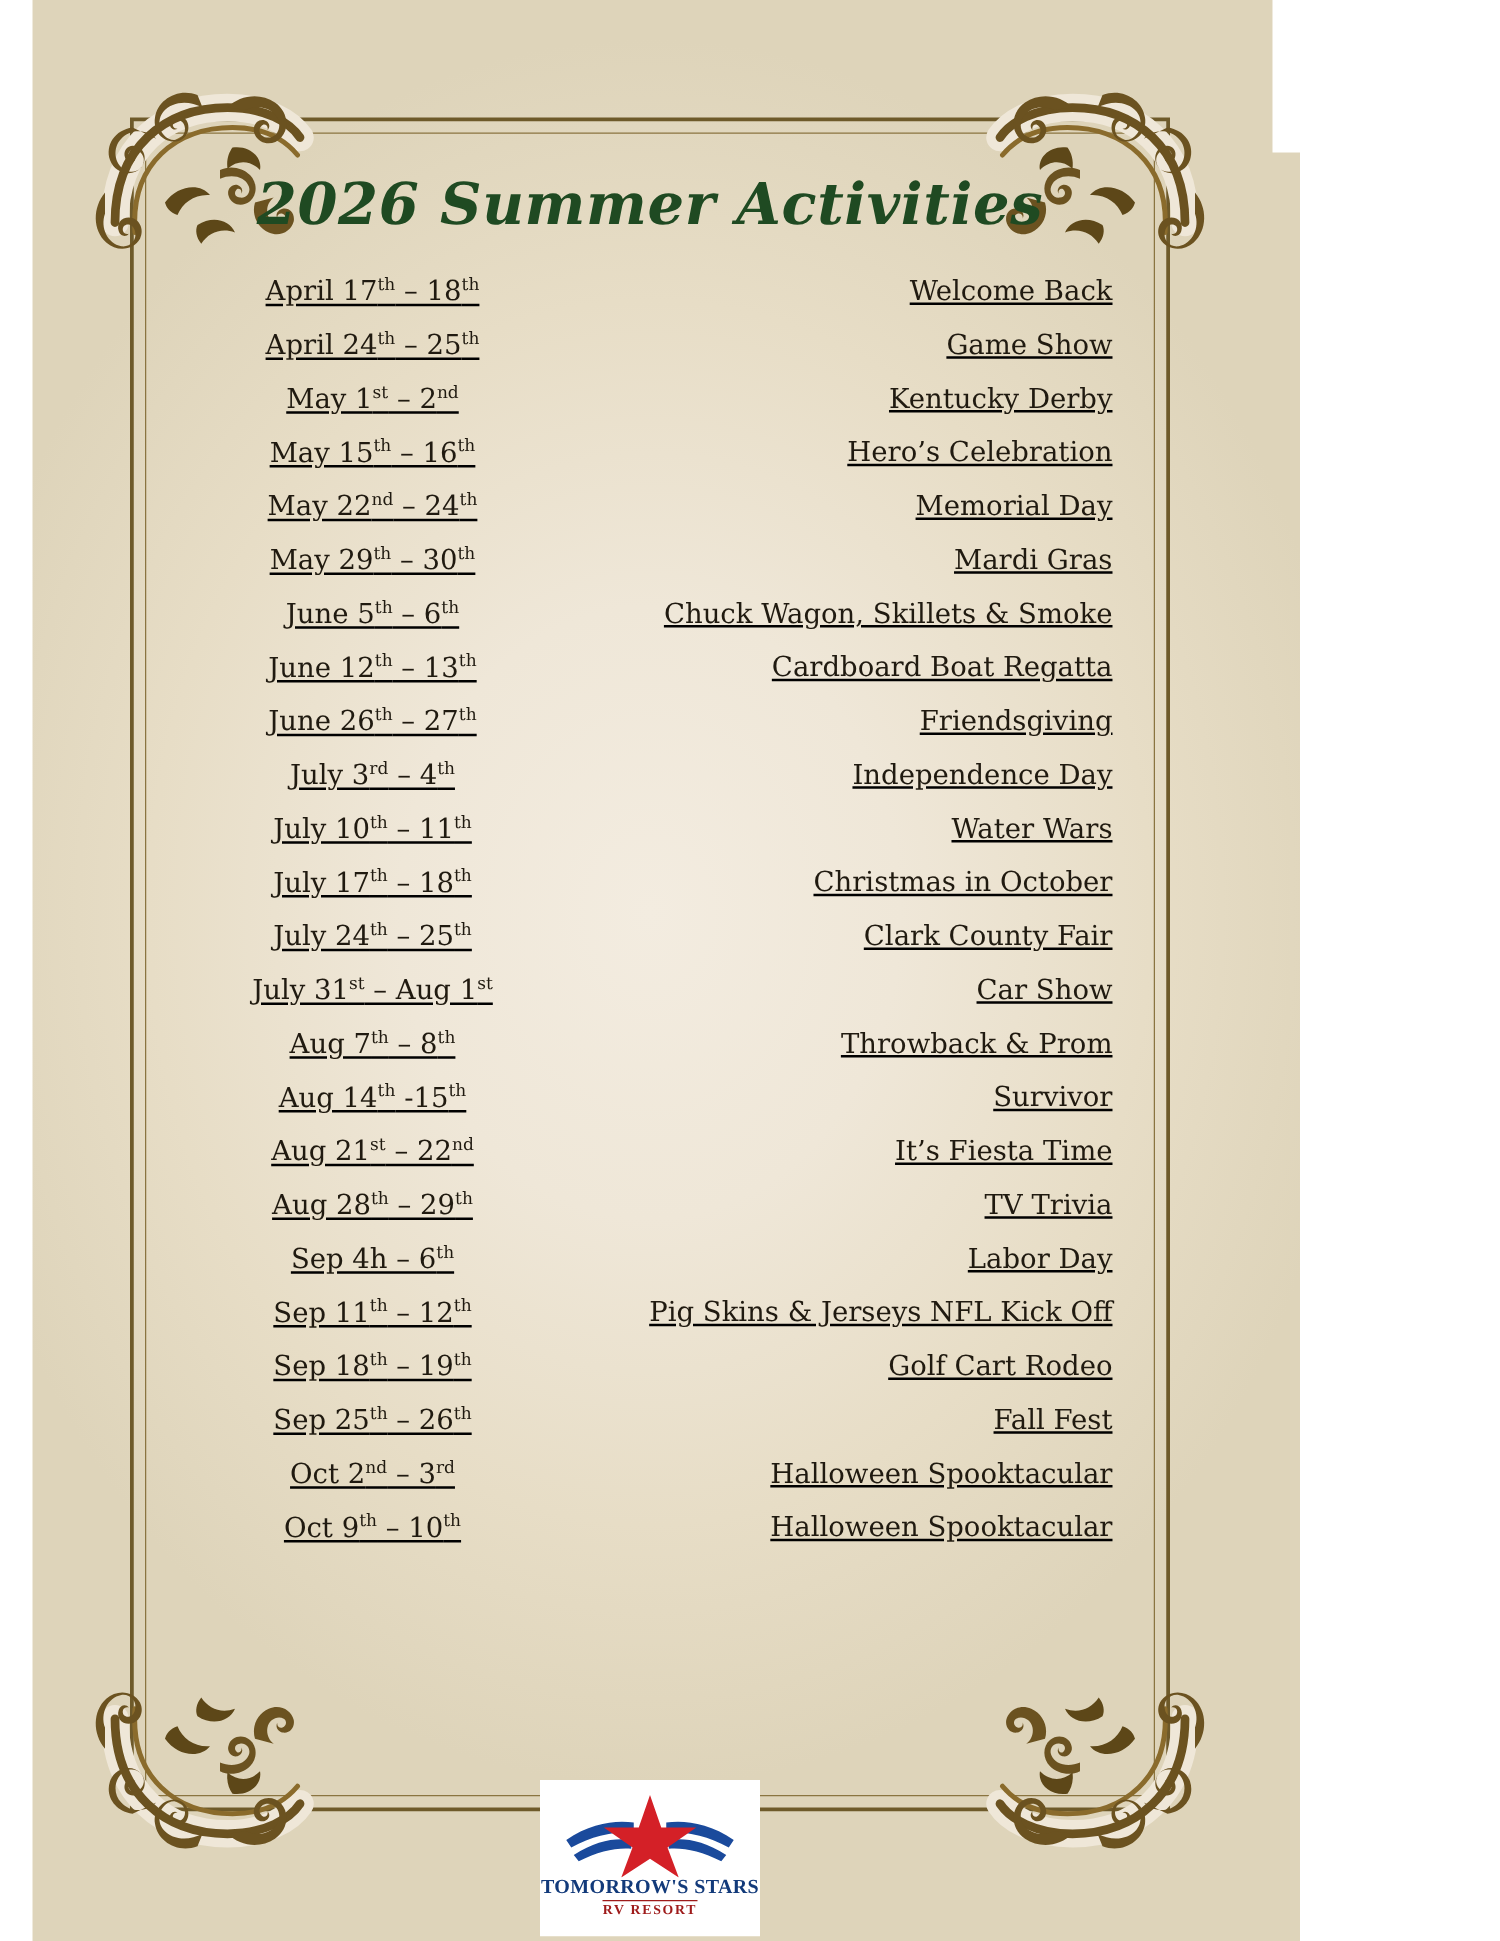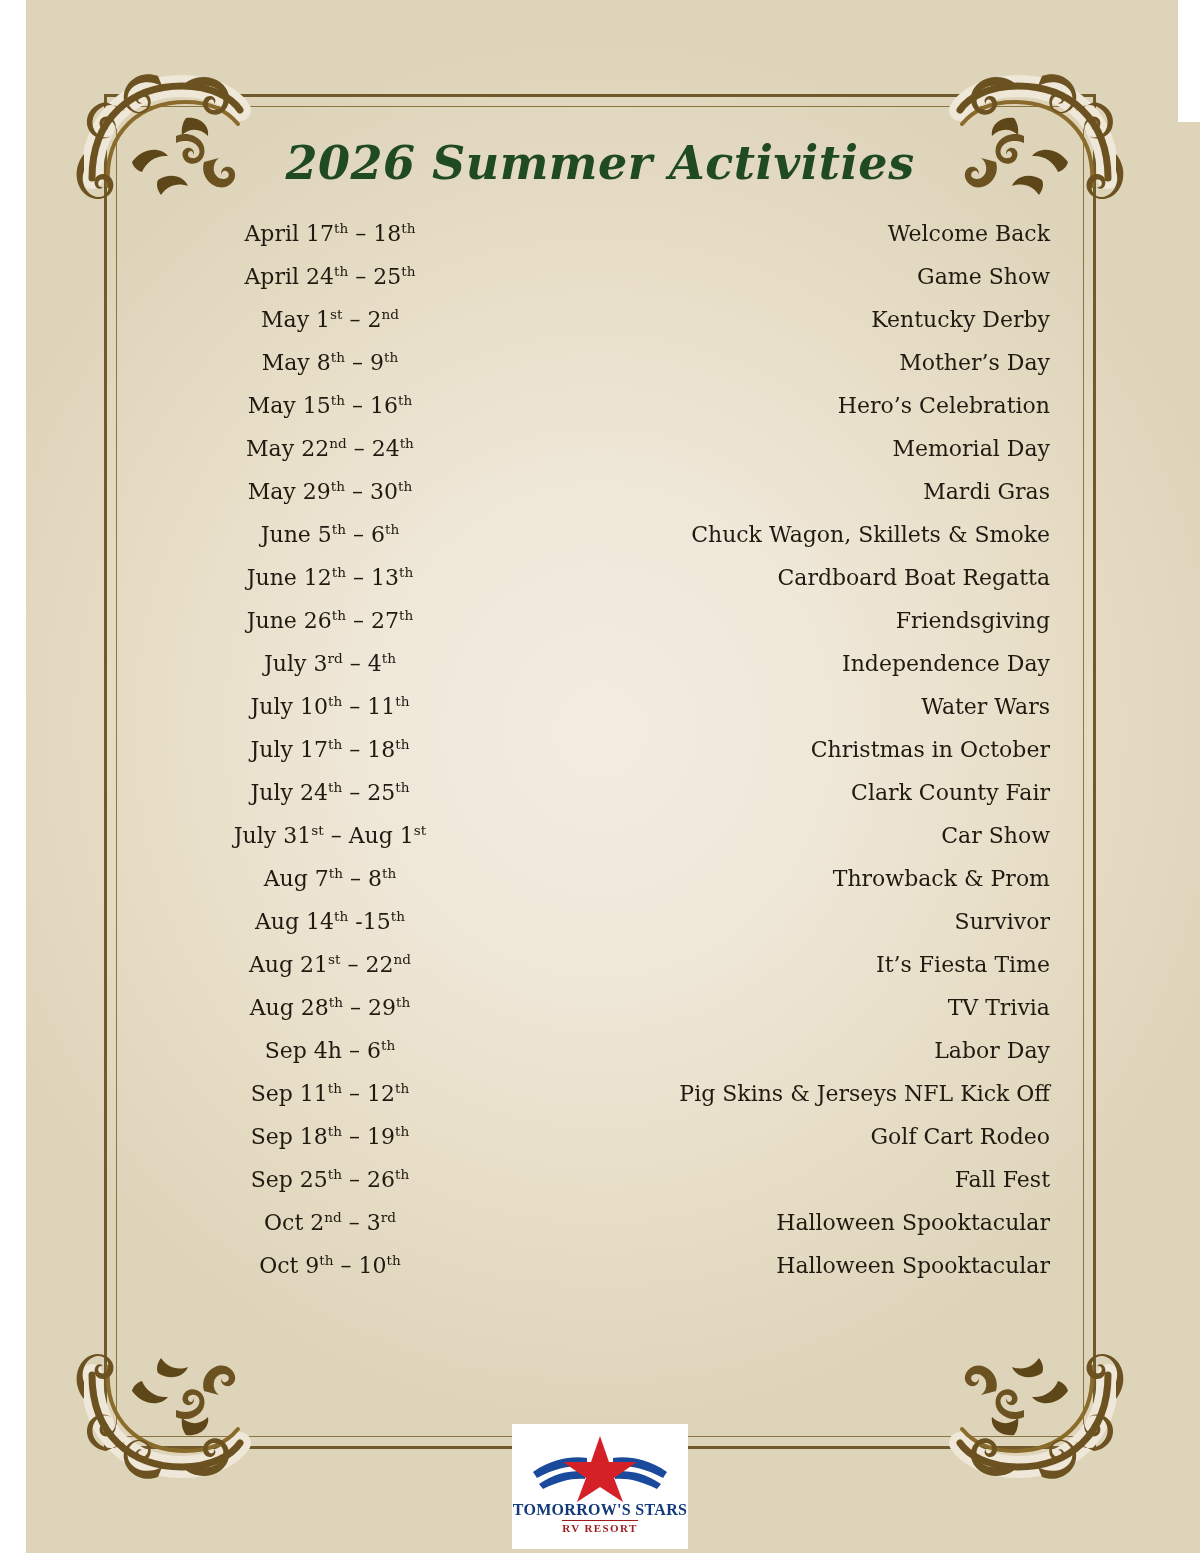--- a/index.html
+++ b/index.html
@@ -2,21 +2,21 @@
 <html><head>
 <meta charset="utf-8">
 <style>
   html, body {
     margin: 0;
     padding: 0;
     background: #ffffff;
   }
   #page {
     position: relative;
-    width: 1200px;
+    width: 1040px;
     height: 1553px;
     background: #0ea5e9;
     overflow: hidden;
     font-family: "DejaVu Serif", serif;
   }
   
   #paper-bg {
     position: absolute;
     inset: 0;
     background:
@@ -79,20 +79,21 @@
     font-weight: 700;
     color: #1f4a22;
     letter-spacing: 0.5px;
     margin: 18px 0 22px 0;
     font-style: italic;
   }
   table.schedule {
     width: 100%;
     border-collapse: collapse;
     table-layout: fixed;
+    text-decoration: underline;
   }
   table.schedule td {
     padding: 0;
     height: 43px;
     vertical-align: middle;
     color: #201a10;
     font-size: 22px;
     font-family: "DejaVu Serif", serif;
     white-space: nowrap;
   }
@@ -257,24 +258,20 @@
           </tr>
           <tr>
             <td class="date">April 24<sup>th</sup> – 25<sup>th</sup></td>
             <td class="event">Game Show</td>
           </tr>
           <tr>
             <td class="date">May 1<sup>st</sup> – 2<sup>nd</sup></td>
             <td class="event">Kentucky Derby</td>
           </tr>
           <tr>
-            <td class="date">May 8<sup>th</sup> – 9<sup>th</sup></td>
-            <td class="event">Mother’s Day</td>
-          </tr>
-          <tr>
             <td class="date">May 15<sup>th</sup> – 16<sup>th</sup></td>
             <td class="event">Hero’s Celebration</td>
           </tr>
           <tr>
             <td class="date">May 22<sup>nd</sup> – 24<sup>th</sup></td>
             <td class="event">Memorial Day</td>
           </tr>
           <tr>
             <td class="date">May 29<sup>th</sup> – 30<sup>th</sup></td>
             <td class="event">Mardi Gras</td>

